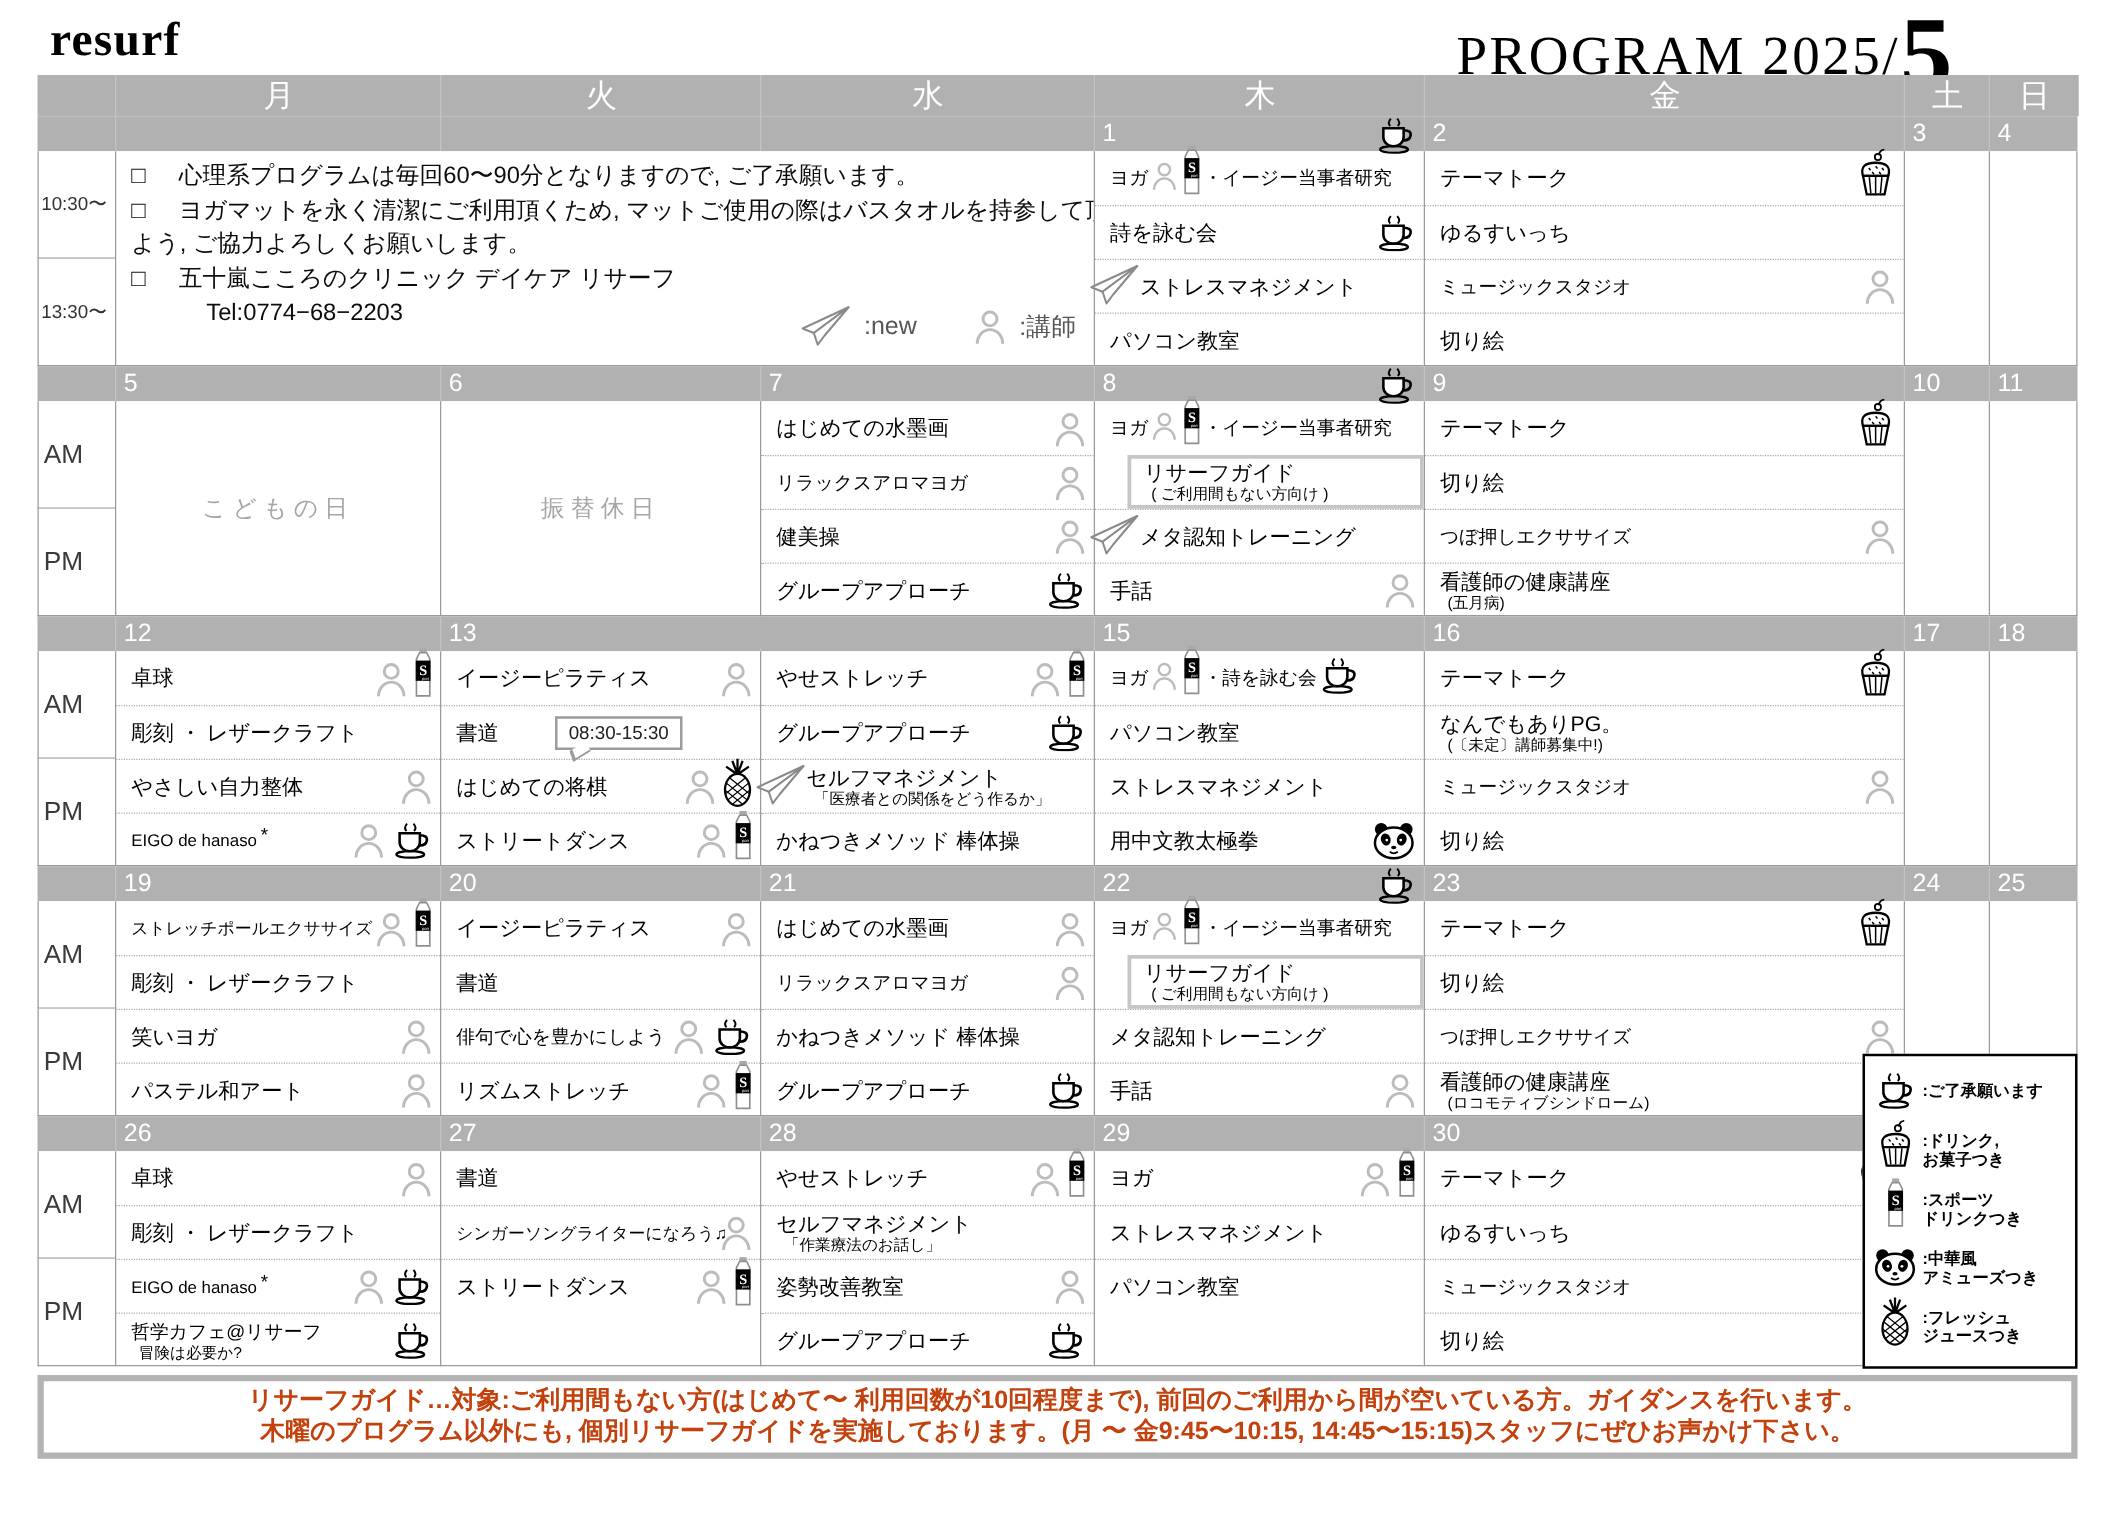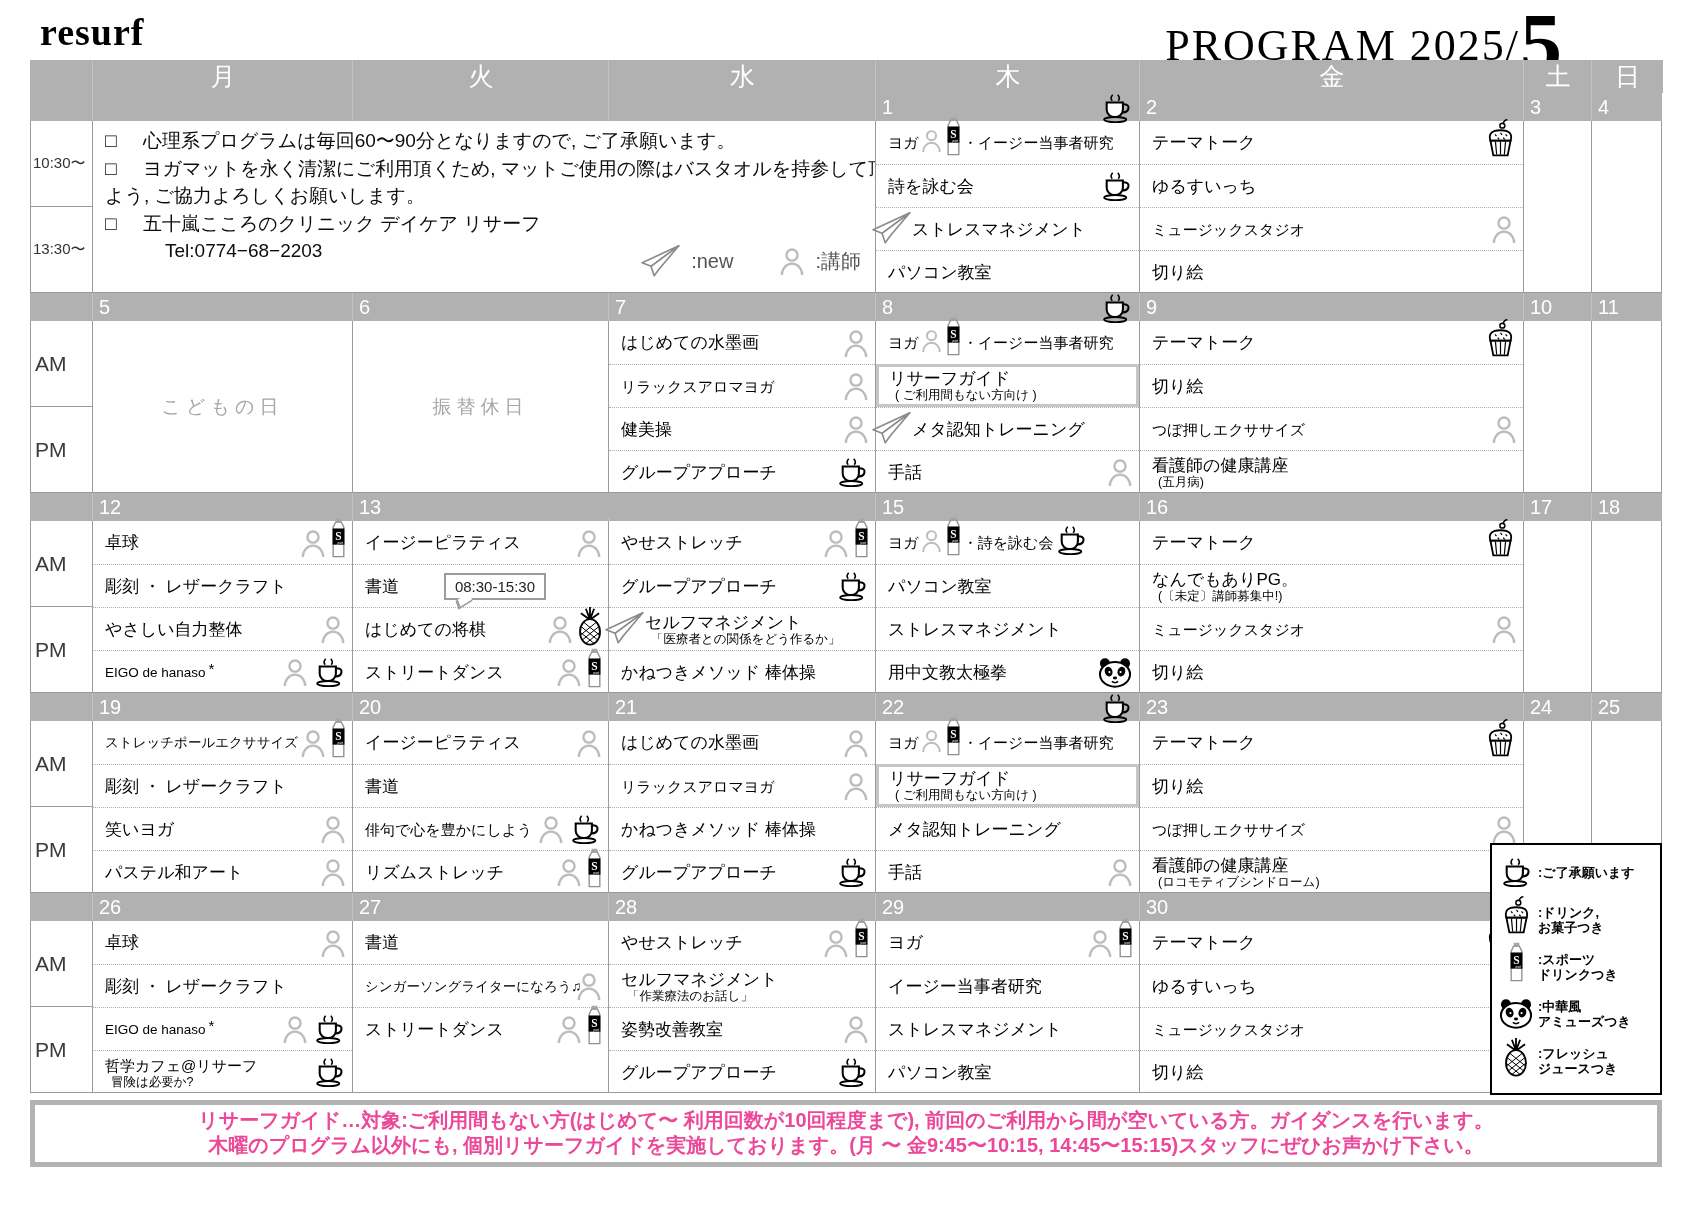--- a/index.html
+++ b/index.html
@@ -13,21 +13,21 @@
   .hdrcell{position:absolute;background:#b1b1b1;color:#fff;font-size:25px;display:flex;align-items:center;justify-content:center;border-left:1px solid #c3c3c3;}
   .datebar{position:absolute;background:#b1b1b1;}
   .datenum{position:absolute;color:#fff;font-size:20px;padding-left:6px;border-left:1px solid #c3c3c3;height:28px;line-height:28px;box-sizing:border-box;}
   .daycol{position:absolute;background:#fff;border-left:1px solid #9b9b9b;border-bottom:1px solid #9b9b9b;box-sizing:border-box;}
   .daycol.rightedge{border-right:1px solid #9b9b9b;}
   .timecell{position:absolute;border-left:1px solid #9b9b9b;border-bottom:1px solid #9b9b9b;box-sizing:border-box;background:#fff;display:flex;align-items:center;color:#333;}
   .timecell.small{font-size:15px;padding-left:2px;}
   .timecell.ampm{font-size:21px;padding-left:4px;color:#3a3a3a;}
   .slot{position:relative;height:43px;display:flex;align-items:center;box-sizing:border-box;padding:0 6px 0 12px;overflow:visible;}
   .slot + .slot{border-top:1px dotted #adadad;}
-  .slot.boxed{border:3px solid #c6c6c6;padding-left:10px;}
+  .slot.boxed{border:3px solid #c6c6c6;padding-left:10px;margin-left:26px;}
   .txt{display:flex;flex-direction:column;justify-content:center;min-width:0;flex:1 1 auto;}
   .line1{display:flex;align-items:center;white-space:nowrap;font-size:17px;color:#000;line-height:19px;}
   .line1.fs15{font-size:15px;}
   .line1.fs13{font-size:13.5px;}
   .line1 .sup{font-size:15px;vertical-align:top;margin:-8px 0 0 3px;}
   .sub{font-size:12.5px;line-height:13px;color:#000;white-space:nowrap;padding-left:6px;margin-top:1px;}
   .ricons{display:flex;align-items:center;gap:5px;margin-left:4px;flex:0 0 auto;}
   .icw{display:inline-flex;align-items:center;justify-content:center;}
   .icw svg{display:block;}
   .icw-person svg{width:26px;height:30px;}
@@ -45,21 +45,21 @@
   .bubble{position:absolute;right:62px;top:-35px;background:#fff;border:2px solid #9b9b9b;font-size:15px;color:#222;padding:3px 9px;z-index:7;white-space:nowrap;}
   .bubble::after{content:"";position:absolute;left:12px;bottom:-9px;width:10px;height:10px;background:#fff;border-right:2px solid #9b9b9b;border-bottom:2px solid #9b9b9b;transform:skewX(-32deg) rotate(45deg);}
   .holiday{position:absolute;display:flex;align-items:center;justify-content:center;color:#a6a6a6;font-size:19px;letter-spacing:5px;border-left:1px solid #9b9b9b;border-bottom:1px solid #9b9b9b;box-sizing:border-box;background:#fff;}
   .notes{position:absolute;border-bottom:1px solid #9b9b9b;border-left:1px solid #9b9b9b;box-sizing:border-box;background:#fff;padding:6px 0 0 12px;}
   .notes .nline{font-size:19px;color:#0c0c0c;line-height:27.5px;white-space:nowrap;}
   .notes .nline .cb{display:inline-block;width:38px;}
   .notes .nline.indent{padding-left:60px;}
   .minileg{position:absolute;right:14px;bottom:14px;display:flex;align-items:center;gap:10px;color:#555;font-size:20px;}
   .minileg .gap{width:26px;}
   .footerbox{position:absolute;left:30px;top:1100px;width:1632px;box-sizing:border-box;border:5px solid #b3b3b3;background:#fff;text-align:center;padding:3px 0 4px 0;}
-  .footerbox div{font-size:20px;font-weight:bold;color:#ec4899;line-height:25px;}
+  .footerbox div{font-size:20px;font-weight:bold;color:#c2410c;line-height:25px;}
   #legendbox{position:absolute;left:1490px;top:843px;width:172px;height:252px;box-sizing:border-box;border:2px solid #000;background:#fff;z-index:12;padding:4px 2px;}
   .legitem{display:flex;align-items:center;height:47px;}
   .legitem .licon{width:44px;display:flex;justify-content:center;flex:0 0 auto;}
   .legitem .ltxt{font-size:13px;font-weight:bold;color:#000;line-height:15px;white-space:pre-line;}
 </style>
 </head>
 <body>
 
 <div class="sheet">
   <div class="logo">resurf</div>
@@ -1375,27 +1375,20 @@
                 <rect x="1.3" y="11" width="12.4" height="17" fill="#000"></rect>
                 <text x="7.5" y="23" fill="#fff" font-size="12" font-weight="bold" text-anchor="middle" font-family="Liberation Serif,serif">S</text>
                 <text x="9.5" y="27" fill="#fff" font-size="3.4" text-anchor="middle">port</text>
               </svg>
             </span>
           </div>
         </div>
         <div class="slot">
           <div class="txt">
             <div class="line1 ">
-              <span>イージー当事者研究</span>
-            </div>
-          </div>
-        </div>
-        <div class="slot">
-          <div class="txt">
-            <div class="line1 ">
               <span>ストレスマネジメント</span>
             </div>
           </div>
         </div>
         <div class="slot">
           <div class="txt">
             <div class="line1 ">
               <span>パソコン教室</span>
             </div>
           </div>

